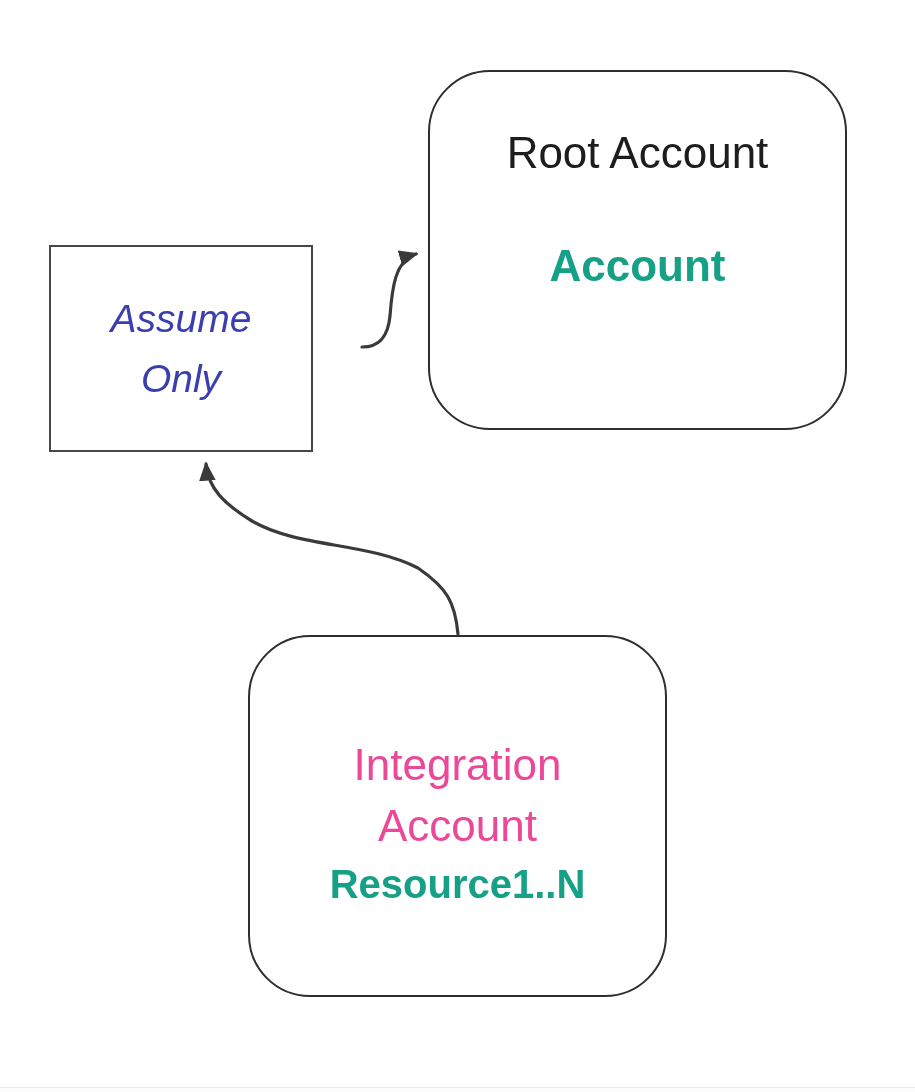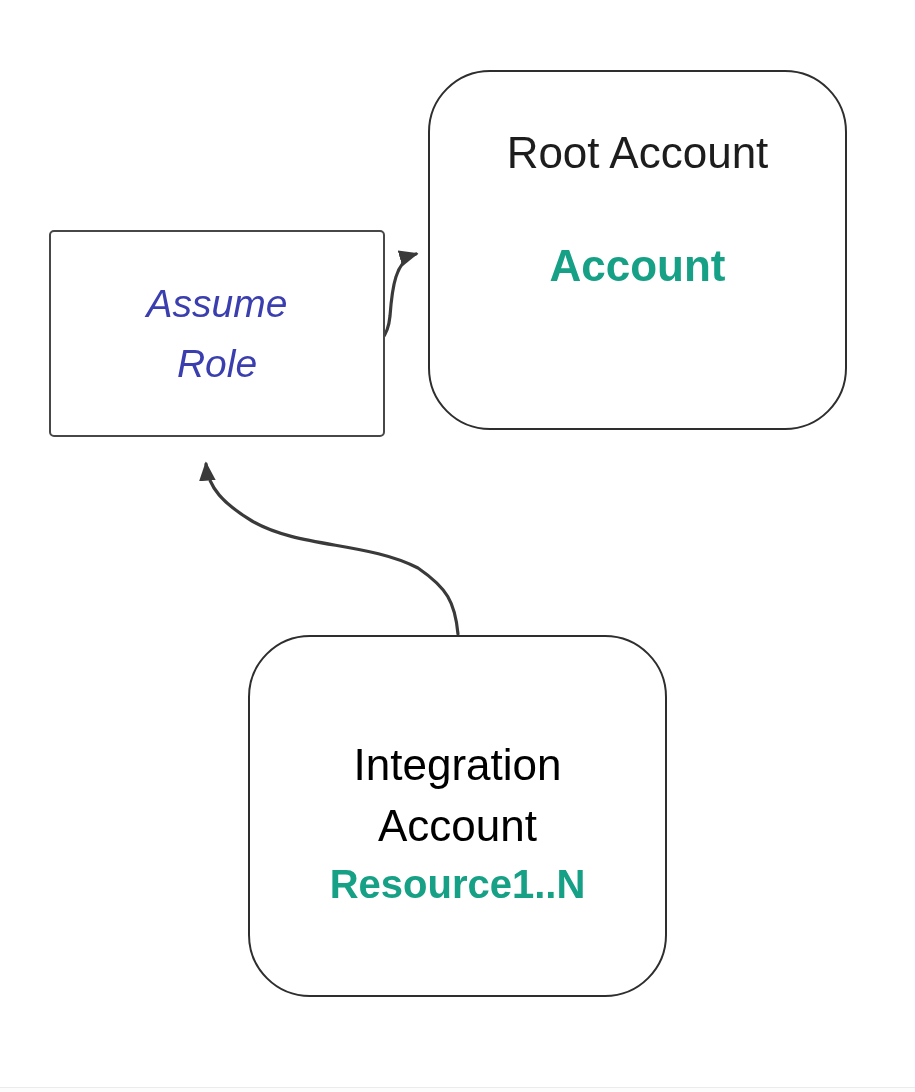--- a/index.html
+++ b/index.html
@@ -49,46 +49,46 @@
   }
   .node-root .node-action {
     margin-top: 56px;
     font-size: 44px;
     font-weight: 700;
     color: #16a085;
     line-height: 65px;
   }
   .node-assume {
     left: 49px;
-    top: 230px;
-    width: 336px;
+    top: 245px;
+    width: 264px;
     height: 207px;
     border: 2px solid #474747;
-    border-radius: 5px;
+    border-radius: 0;
     justify-content: center;
   }
   .node-assume .node-label {
     font-style: italic;
     font-size: 39px;
     color: #3b3eae;
     line-height: 60px;
   }
   .node-integration {
     left: 248px;
     top: 635px;
     width: 419px;
     height: 362px;
     border: 2px solid #2e2e2e;
     border-radius: 62px;
     justify-content: center;
     padding-top: 14px;
   }
   .node-integration .node-title {
     font-size: 44px;
-    color: #000000;
+    color: #ec4899;
     line-height: 61px;
   }
   .node-integration .node-resource {
     font-size: 40px;
     font-weight: 700;
     color: #16a085;
     line-height: 56px;
   }
   .edge-path {
     fill: none;
@@ -124,21 +124,21 @@
   <div class="node node-root">
     <div class="node-title">Root Account</div>
     <div class="node-action">
       <div>Account</div>
     </div>
   </div>
 
   <div class="node node-assume">
     <div class="node-label">
       <div>Assume</div>
-      <div>Role</div>
+      <div>Only</div>
     </div>
   </div>
 
   <div class="node node-integration">
     <div class="node-title">
       <div>Integration</div>
       <div>Account</div>
     </div>
     <div class="node-resource">Resource1..N</div>
   </div>

